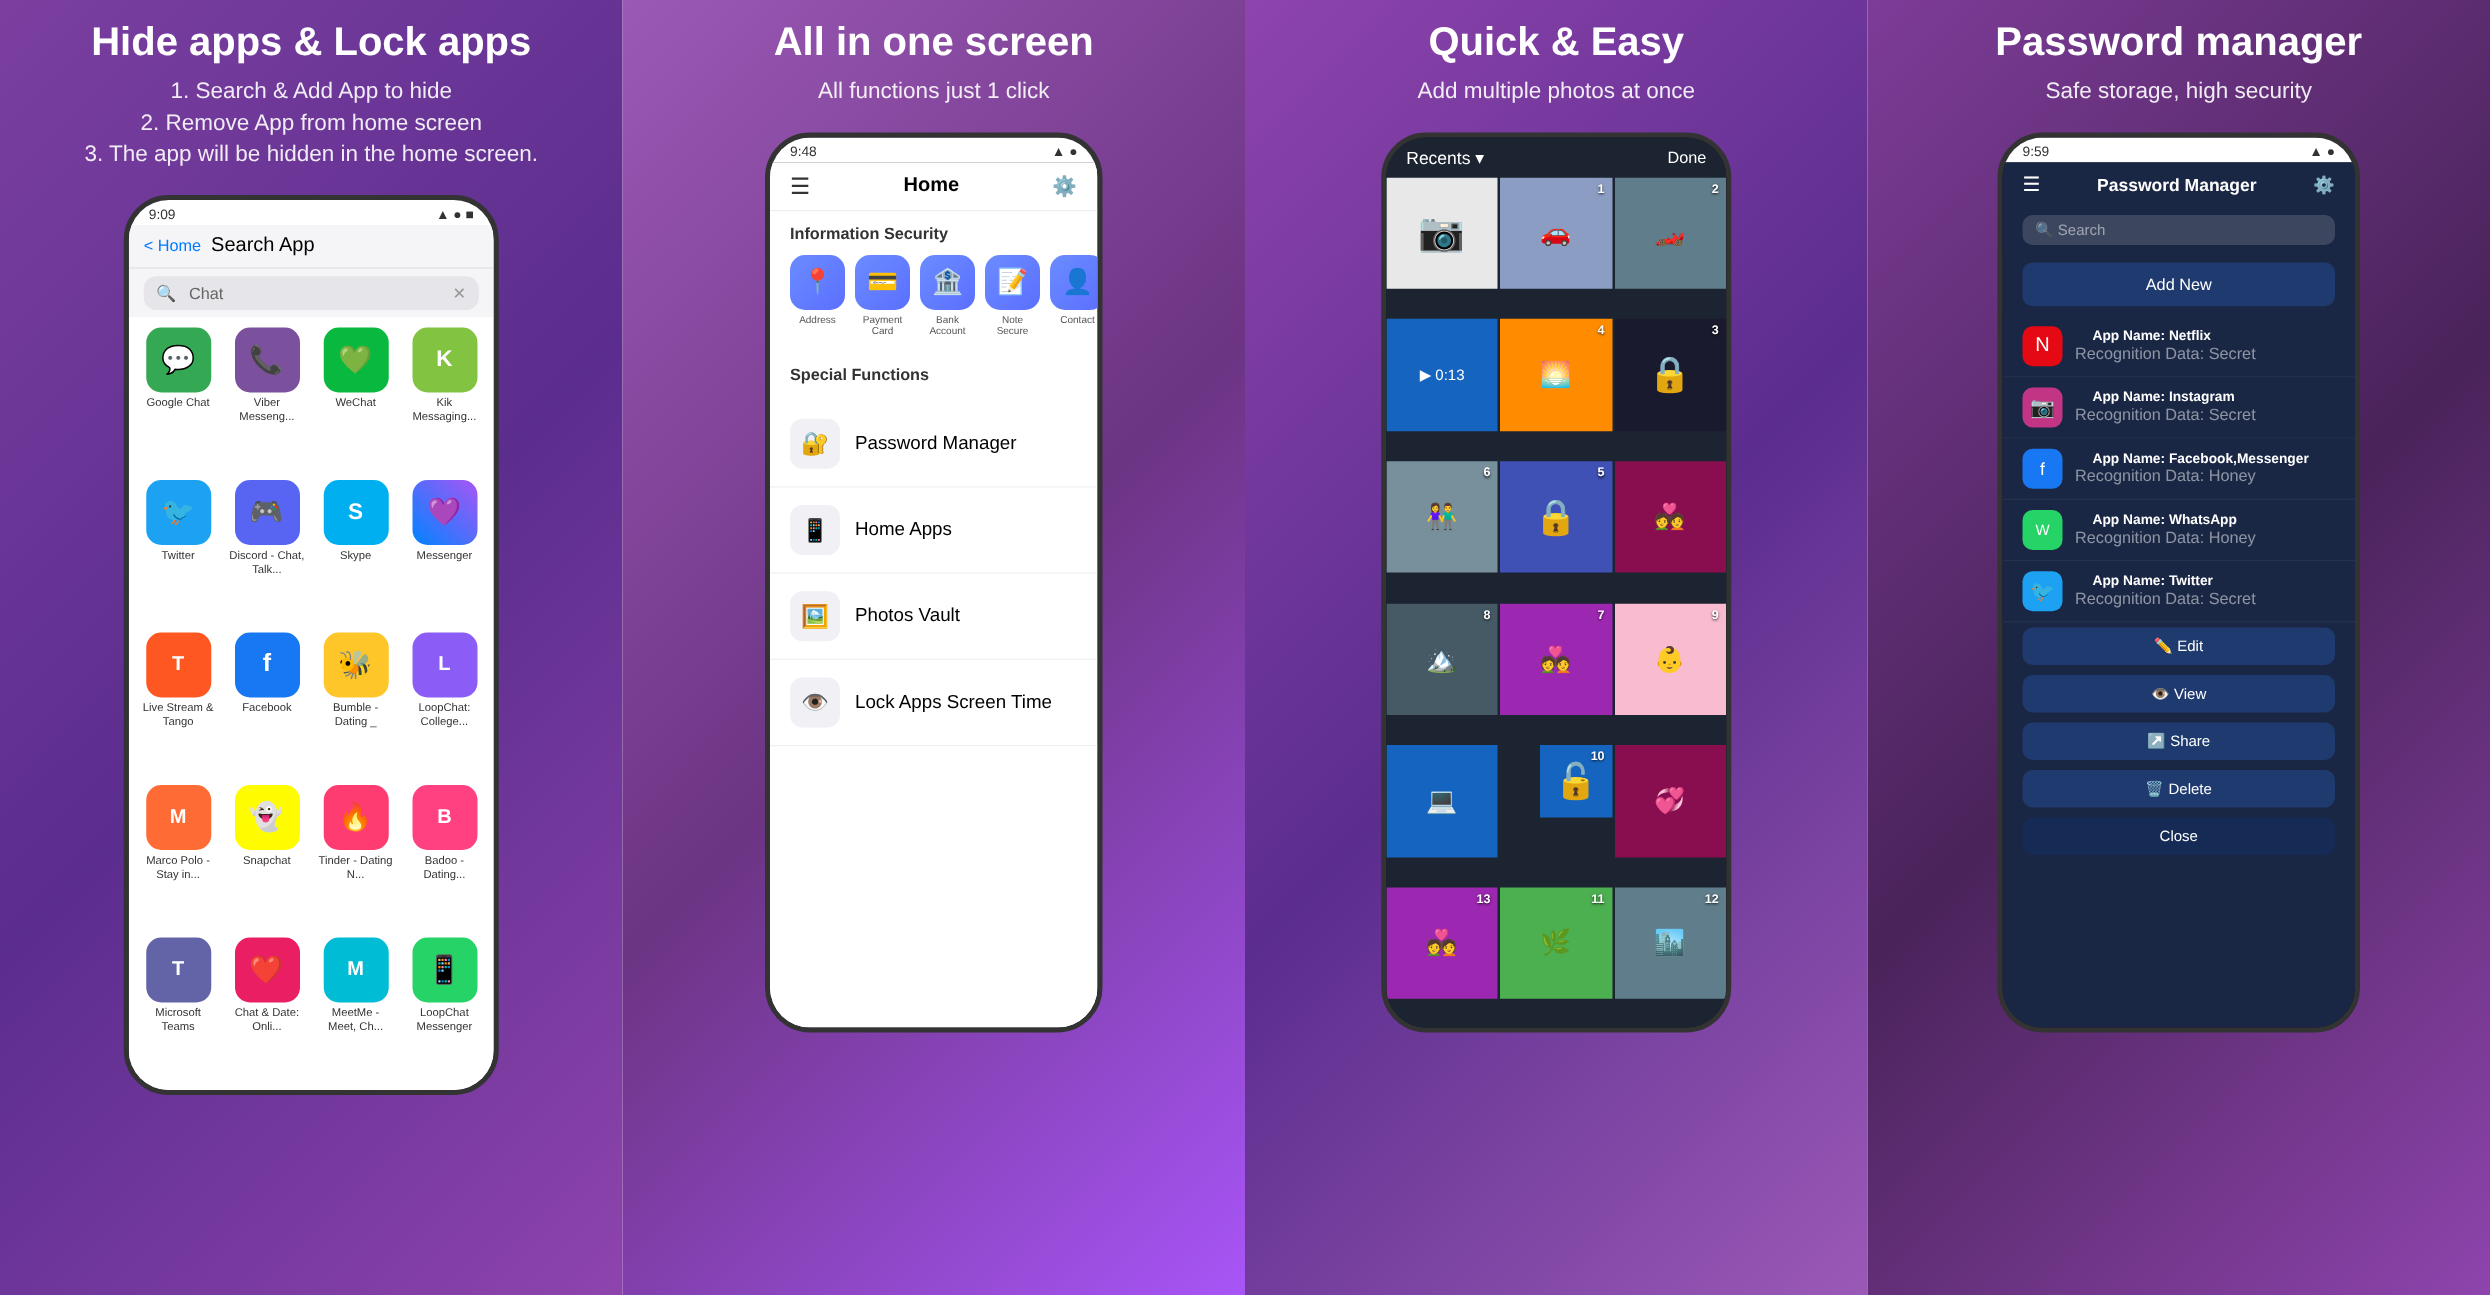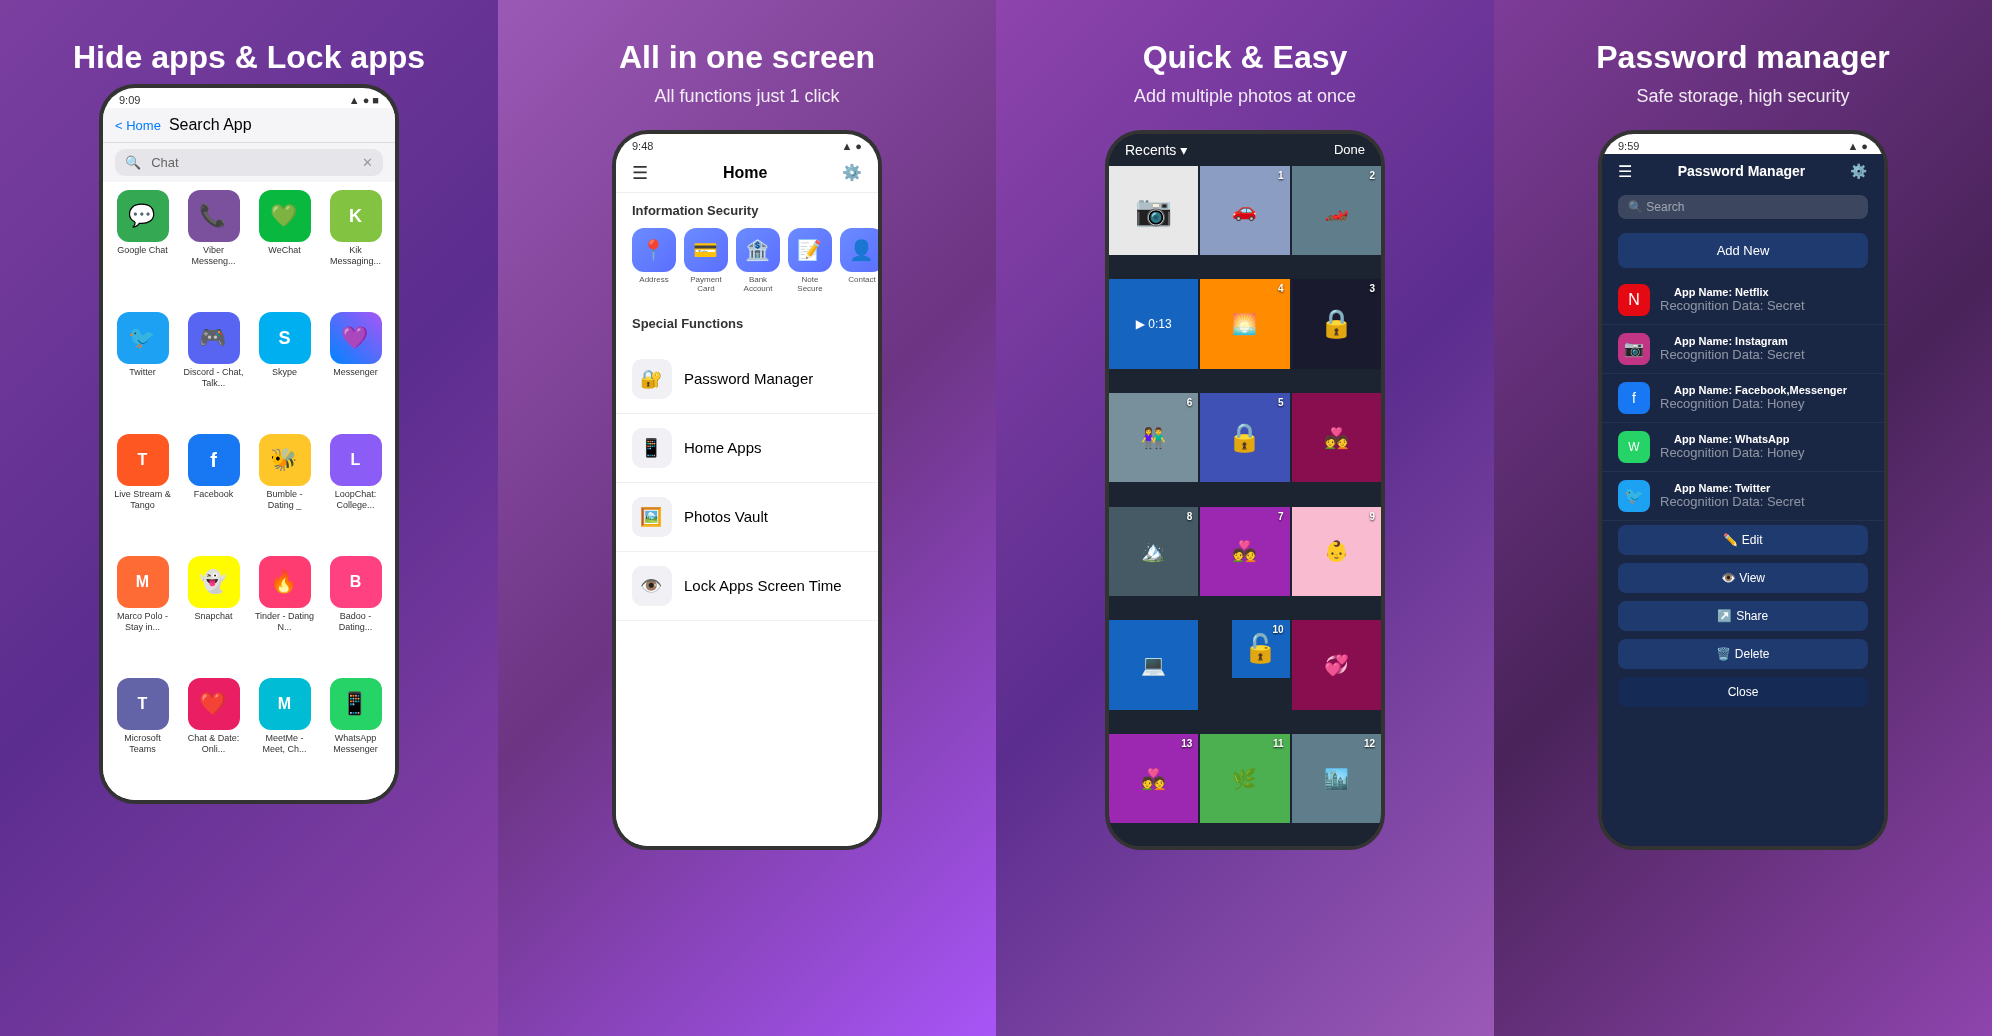--- a/index.html
+++ b/index.html
@@ -10,21 +10,21 @@
       flex-direction: row;
       font-family: -apple-system, BlinkMacSystemFont, 'Segoe UI', sans-serif;
       overflow: hidden;
     }
 
     .panel {
       flex: 1;
       display: flex;
       flex-direction: column;
       align-items: center;
-      padding: 38px 20px 20px;
+      padding: 14px 20px 20px;
       position: relative;
     }
 
     .panel-1 { background: linear-gradient(135deg, #7b3fa0 0%, #5b2d8e 50%, #8e44ad 100%); }
     .panel-2 { background: linear-gradient(135deg, #9b59b6 0%, #6c3483 50%, #a855f7 100%); }
     .panel-3 { background: linear-gradient(135deg, #8e44ad 0%, #5b2d8e 50%, #9b59b6 100%); }
     .panel-4 { background: linear-gradient(135deg, #7d3c98 0%, #4a235a 50%, #8e44ad 100%); }
 
     .panel-title {
       color: white;
@@ -381,20 +381,25 @@
       align-items: center;
       justify-content: center;
       font-size: 28px;
     }
   </style>
 </head>
 <body>
 
 <div class="panel panel-1">
   <div class="panel-title">Hide apps &amp; Lock apps</div>
+  <div class="panel-subtitle">
+    1. Search &amp; Add App to hide<br>
+    2. Remove App from home screen<br>
+    3. The app will be hidden in the home screen.
+  </div>
   <div class="phone phone-1">
     <div class="phone-status-bar">
       <span>9:09</span>
       <span>▲ ● ■</span>
     </div>
     <div class="phone-screen" style="background:white;">
       <div class="search-header">
         <span class="back-btn">&lt; Home</span>
         <span class="search-title">Search App</span>
       </div>
@@ -481,21 +486,21 @@
         <div class="app-item">
           <div class="app-icon" style="background:#E91E63;">❤️</div>
           <span class="app-label">Chat &amp; Date: Onli...</span>
         </div>
         <div class="app-item">
           <div class="app-icon" style="background:#00BCD4;font-size:16px;">M</div>
           <span class="app-label">MeetMe - Meet, Ch...</span>
         </div>
         <div class="app-item">
           <div class="app-icon" style="background:#25D366;">📱</div>
-          <span class="app-label">WhatsApp Messenger</span>
+          <span class="app-label">LoopChat Messenger</span>
         </div>
       </div>
     </div>
   </div>
 </div>
 
 <div class="panel panel-2">
   <div class="panel-title">All in one screen</div>
   <div class="panel-subtitle">All functions just 1 click</div>
   <div class="phone phone-2">

